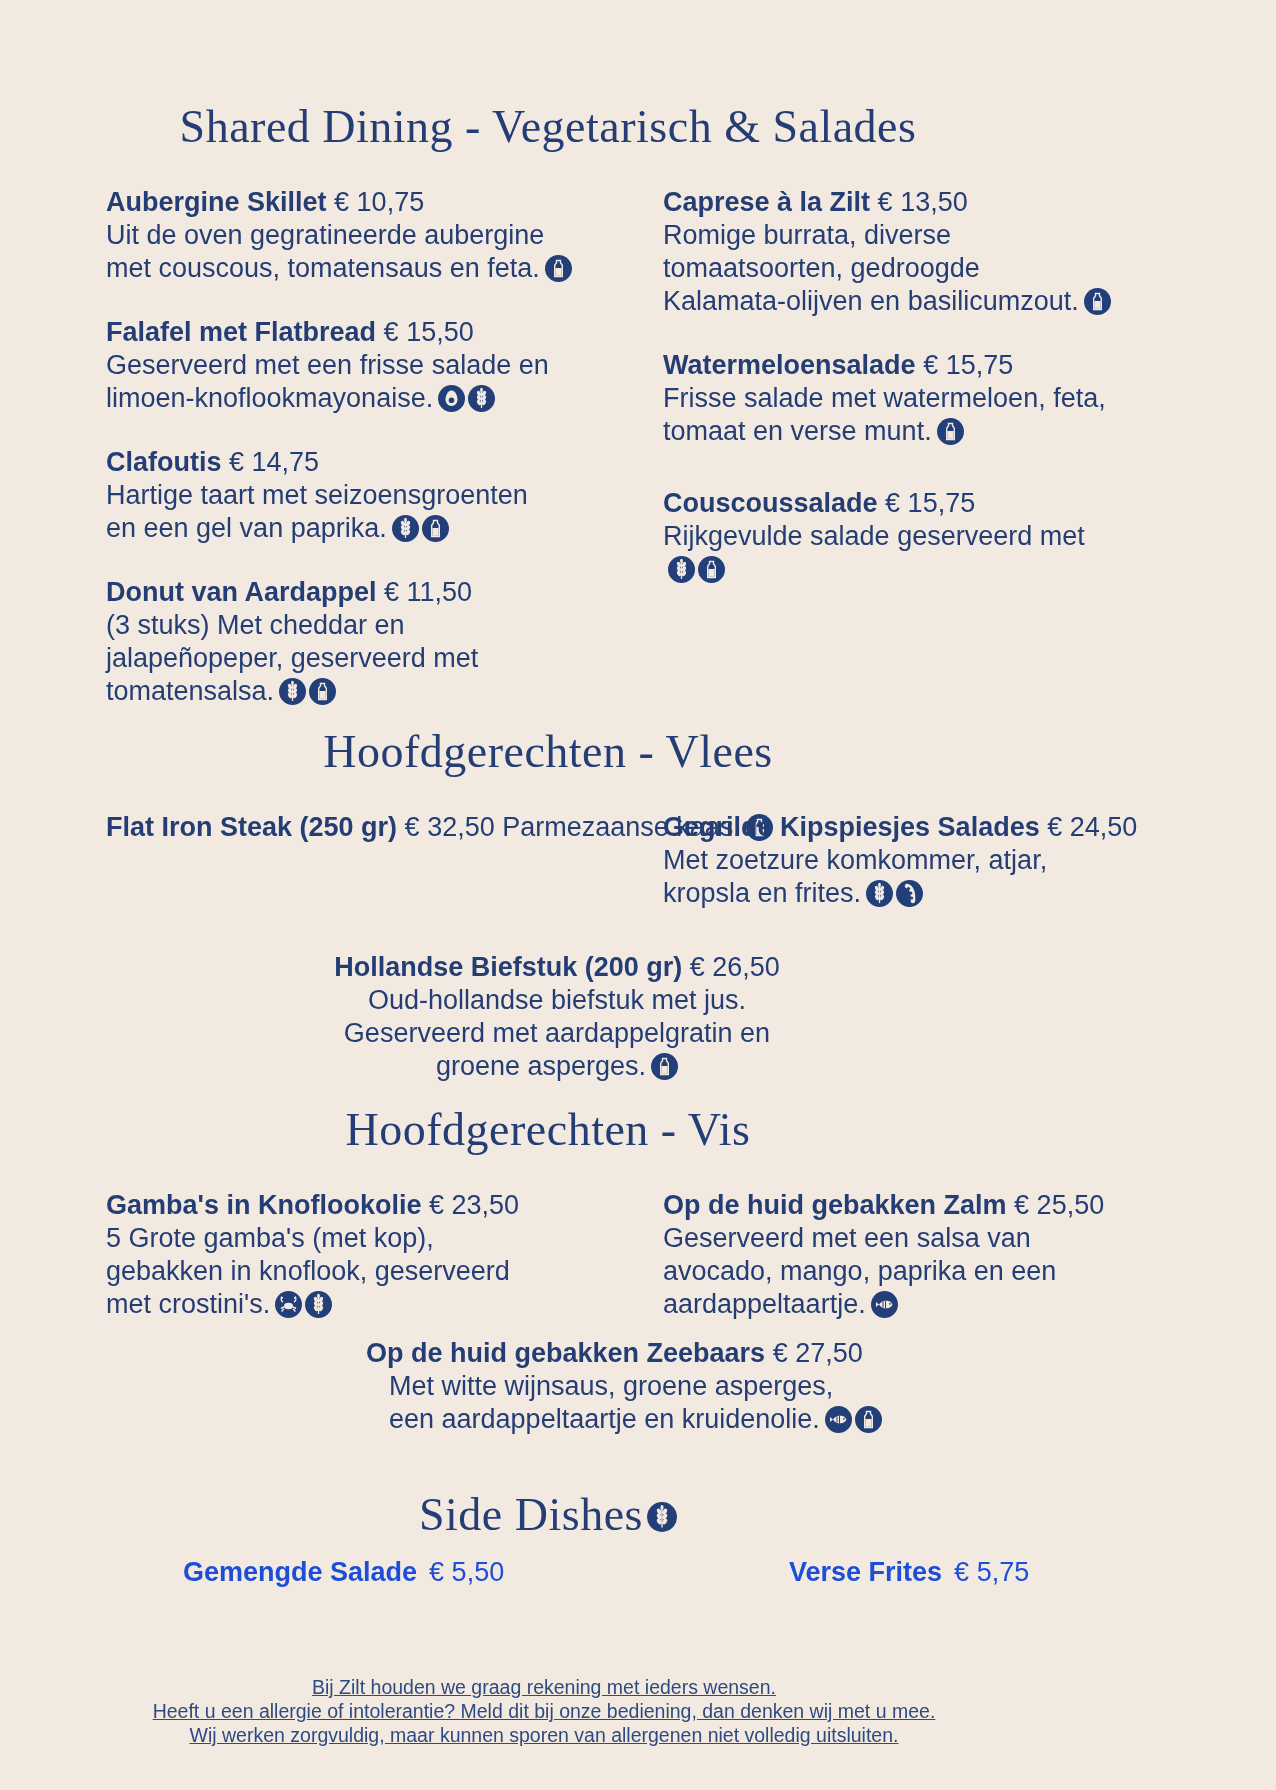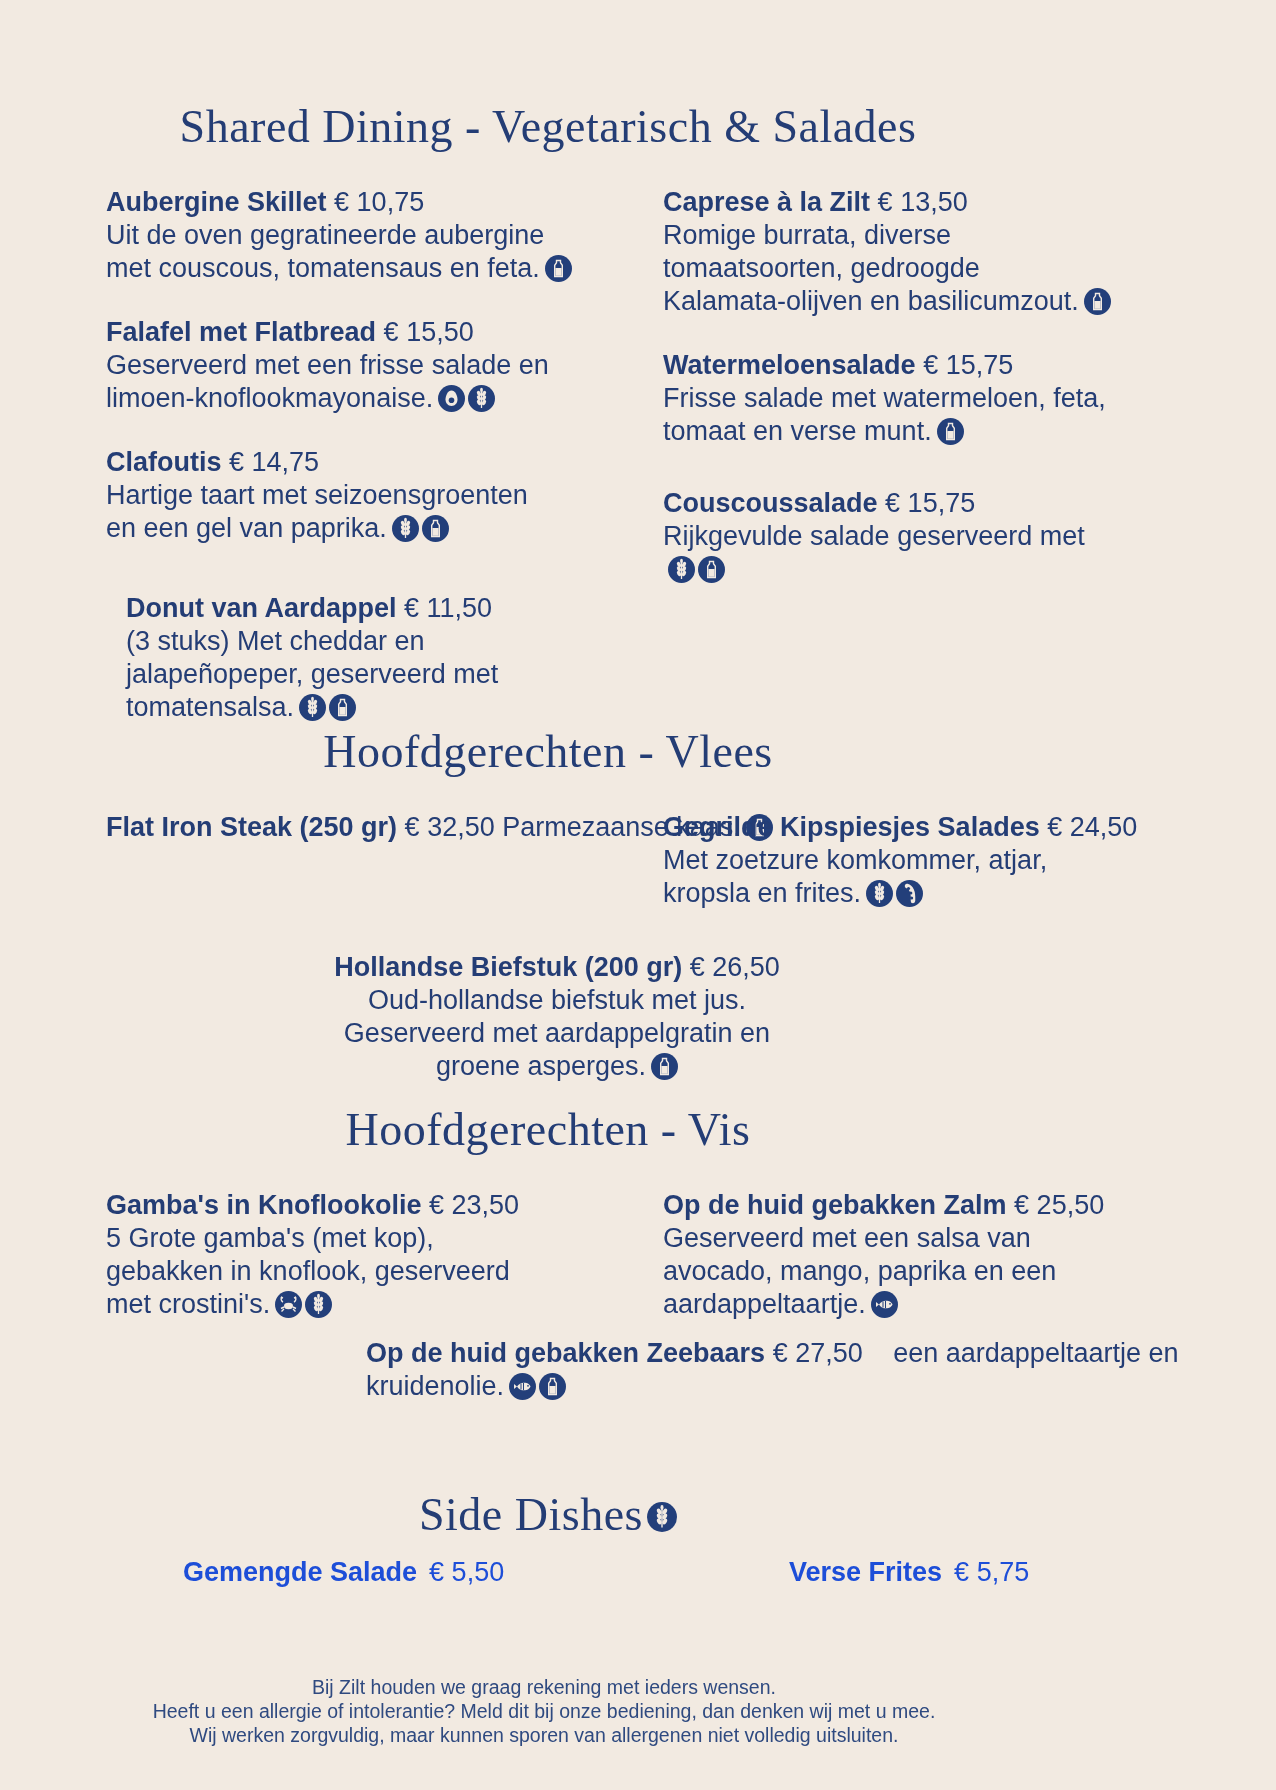--- a/index.html
+++ b/index.html
@@ -25,21 +25,21 @@
   .icon {
     display: inline-block; width: 27px; height: 27px; border-radius: 50%;
     background: #233f7a; vertical-align: -5px; margin-left: 5px; position: relative;
   }
   .icon + .icon { margin-left: 3px; }
   .icon svg { position: absolute; left: 0; top: 0; width: 27px; height: 27px; }
   .side { position: absolute; font-size: 27px; color: #1d4ed8; }
   .side .name { font-weight: bold; margin-right: 12px; }
   .footer {
     position: absolute; left: 0; width: 1088px; top: 1675px; text-align: center;
-    font-size: 19.5px; line-height: 24px; color: #2f4a80;
+    font-size: 19.5px; line-height: 24px; color: #2f4a80; text-decoration: underline;
   }
   .footer div { display: block; }
 </style>
 </head>
 <body>
 
 <svg width="0" height="0" style="position:absolute">
   <defs>
     <g id="ic-milk">
         <path d="M11.5 5.5h4v2.2l1.8 2.6v11.2h-7.6V10.3l1.8-2.6z" fill="none" stroke="#f2eae1" stroke-width="1.4"></path>
@@ -107,21 +107,21 @@
   <span class="name">Clafoutis</span>
   <span class="price">€ 14,75</span>
   <span class="desc">Hartige taart met seizoensgroenten</span>
   <span>en een gel van paprika.</span><span class="icon"><svg viewBox="0 0 27 27">
         <use href="#ic-gluten"></use>
       </svg></span><span class="icon"><svg viewBox="0 0 27 27">
         <use href="#ic-milk"></use>
       </svg></span>
 </div>
 
-<div class="item" style="left:106px; top:592px;margin-left:20px;">
+<div class="item" style="left:106px; top:576px;">
   <span class="name">Donut van Aardappel</span>
   <span class="price">€ 11,50</span>
   <span class="desc">(3 stuks) Met cheddar en</span>
   <span class="desc">jalapeñopeper, geserveerd met</span>
   <span>tomatensalsa.</span><span class="icon"><svg viewBox="0 0 27 27">
         <use href="#ic-gluten"></use>
       </svg></span><span class="icon"><svg viewBox="0 0 27 27">
         <use href="#ic-milk"></use>
       </svg></span>
 </div>
@@ -207,20 +207,21 @@
   <span class="desc">Geserveerd met een salsa van</span>
   <span class="desc">avocado, mango, paprika en een</span>
   <span>aardappeltaartje.</span><span class="icon"><svg viewBox="0 0 27 27">
         <use href="#ic-fish"></use>
       </svg></span>
 </div>
 
 <div class="item" style="left:366px; top:1337px;">
   <span class="name">Op de huid gebakken Zeebaars</span>
   <span class="price">€ 27,50</span>
+  <span class="desc" style="padding-left:23px;">Met witte wijnsaus, groene asperges,</span>
   <span style="padding-left:23px;">een aardappeltaartje en kruidenolie.</span><span class="icon"><svg viewBox="0 0 27 27">
         <use href="#ic-fish"></use>
       </svg></span><span class="icon"><svg viewBox="0 0 27 27">
         <use href="#ic-milk"></use>
       </svg></span>
 </div>
 
 <div class="heading" style="top:1488px;">
   <span>Side Dishes</span><span class="icon" style="width:30px;height:30px;vertical-align:-2px;margin-left:4px;"><svg viewBox="0 0 27 27" style="width:30px;height:30px;">
         <use href="#ic-gluten"></use>

